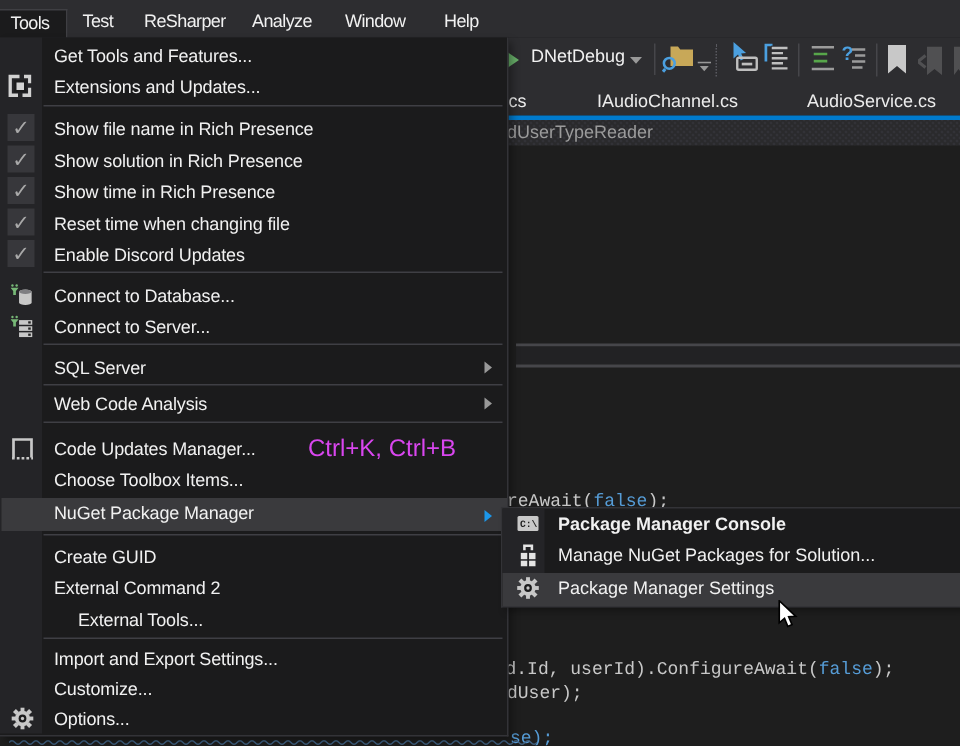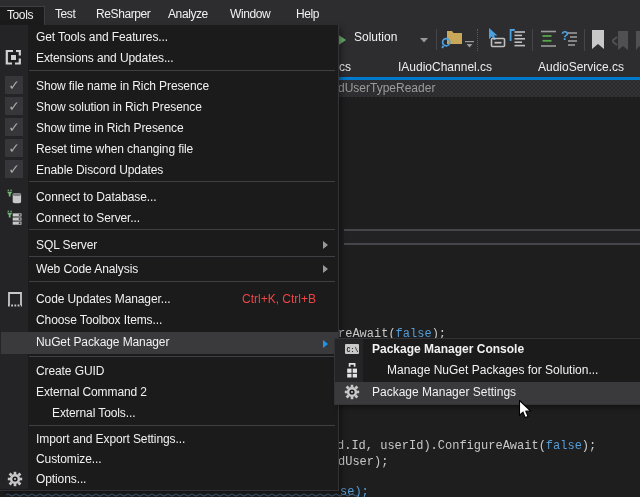--- a/index.html
+++ b/index.html
@@ -5,21 +5,21 @@
   html,body{margin:0;padding:0;background:#1E1E1E;}
   #root{position:relative;width:640px;height:497px;overflow:hidden;background:#1E1E1E;
         font-family:"Liberation Sans",sans-serif;-webkit-font-smoothing:antialiased;}
   .abs{position:absolute;}
   .mi{position:absolute;top:7px;font-size:12px;color:#F1F1F1;line-height:15px;letter-spacing:-0.4px;}
   .mtext{position:absolute;left:35px;top:0;font-size:12px;color:#F1F1F1;line-height:21px;white-space:nowrap;letter-spacing:-0.1px;}
   .row{position:absolute;left:1px;width:337px;height:21px;}
   .stext{position:absolute;left:37px;top:0;font-size:12px;color:#F1F1F1;line-height:21px;white-space:nowrap;}
   .sep{position:absolute;left:29px;width:306px;height:1px;background:#3F3F44;}
   .arrow{position:absolute;right:10px;top:6px;width:0;height:0;border-top:4.5px solid transparent;border-bottom:4.5px solid transparent;border-left:5px solid #999999;}
-  .shortcut{position:absolute;right:22px;top:0;font-size:12px;color:#ef4444;line-height:21px;}
+  .shortcut{position:absolute;right:34px;top:0;font-size:16px;color:#d946ef;line-height:21px;}
   .chk{position:absolute;left:4px;top:0;width:18px;height:18px;background:#37373B;color:#A9A9A9;
        font-size:14px;text-align:center;line-height:18px;}
   .icon{position:absolute;left:6px;top:2px;width:16px;height:16px;}
   .code{position:absolute;font-family:"Liberation Mono",monospace;font-size:12px;line-height:13px;color:#C8C8C8;white-space:pre;}
   .kw{color:#569CD6;}
   .tab{position:absolute;top:60px;font-size:12px;color:#ECECEC;line-height:14px;}
 </style>
 </head>
 <body>
 <div id="root">
@@ -38,21 +38,21 @@
   <span class="mi" style="left:7px;top:8px;">Tools</span>
   <span class="mi" style="left:55px;">Test</span>
   <span class="mi" style="left:96px;">ReSharper</span>
   <span class="mi" style="left:168px;">Analyze</span>
   <span class="mi" style="left:230px;">Window</span>
   <span class="mi" style="left:296px;">Help</span>
 
   <svg class="abs" style="left:334px;top:32px;" width="13" height="16" viewBox="0 0 13 16">
     <polygon points="1,0.5 1,15.5 12,8" fill="#68AF69"></polygon>
   </svg>
-  <div class="abs" style="left:354px;top:30px;font-size:12px;color:#F1F1F1;line-height:15px;">Solution</div>
+  <div class="abs" style="left:354px;top:30px;font-size:12px;color:#F1F1F1;line-height:15px;">DNetDebug</div>
   <svg class="abs" style="left:420px;top:38px;" width="8" height="5" viewBox="0 0 8 5">
       <polygon points="0,0 8,0 4,4.5" fill="#999"></polygon>
     </svg>
   <div class="abs" style="left:436px;top:29px;width:1px;height:21px;background:#46464A;"></div>
 
   <svg class="abs" style="left:441px;top:29px;" width="22" height="20" viewBox="0 0 22 20">
     <path d="M6 2 h5 l1.5 2 H21 v11 H6 Z" fill="#C8A858"></path>
     <circle cx="5.2" cy="13.2" r="3.6" fill="none" stroke="#4BA0E0" stroke-width="1.7"></circle>
     <line x1="2.5" y1="17" x2="1" y2="18.8" stroke="#4BA0E0" stroke-width="2"></line>
   </svg>
@@ -141,21 +141,21 @@
     <div class="abs" style="left:0;top:21px;width:305px;height:21px;">
       <svg class="icon" style="left:9px;" width="16" height="16" viewBox="0 0 16 16">
         <g fill="#E4E4E4">
           <rect x="3.2" y="6.6" width="4.3" height="4.2"></rect>
             <rect x="8.7" y="6.6" width="4.3" height="4.2"></rect>
           <rect x="3.2" y="11.8" width="4.3" height="3.7"></rect>
             <rect x="8.7" y="11.8" width="4.3" height="3.7"></rect>
         </g>
         <path d="M5.6 4.8 V1.8 H10.6 V4.8" fill="none" stroke="#E4E4E4" stroke-width="1.7"></path>
       </svg>
-      <span class="stext" style="left:37px;margin-left:15px;">Manage NuGet Packages for Solution...</span>
+      <span class="stext" style="left:37px;">Manage NuGet Packages for Solution...</span>
     </div>
     <div class="abs" style="left:0;top:43px;width:305px;height:22px;background:#3A3A3D;">
       <svg class="icon" style="left:9px;" width="16" height="16" viewBox="0 0 16 16">
         <g fill="#C8C8C8">
           <circle cx="8" cy="8" r="5.1"></circle>
           <rect x="6.7" y="0.8" width="2.6" height="3"></rect>
           <rect x="6.7" y="12.2" width="2.6" height="3"></rect>
           <rect x="0.8" y="6.7" width="3" height="2.6"></rect>
           <rect x="12.2" y="6.7" width="3" height="2.6"></rect>
           <rect x="2.2" y="2.2" width="2.8" height="2.8" transform="rotate(45 3.6 3.6)"></rect>

